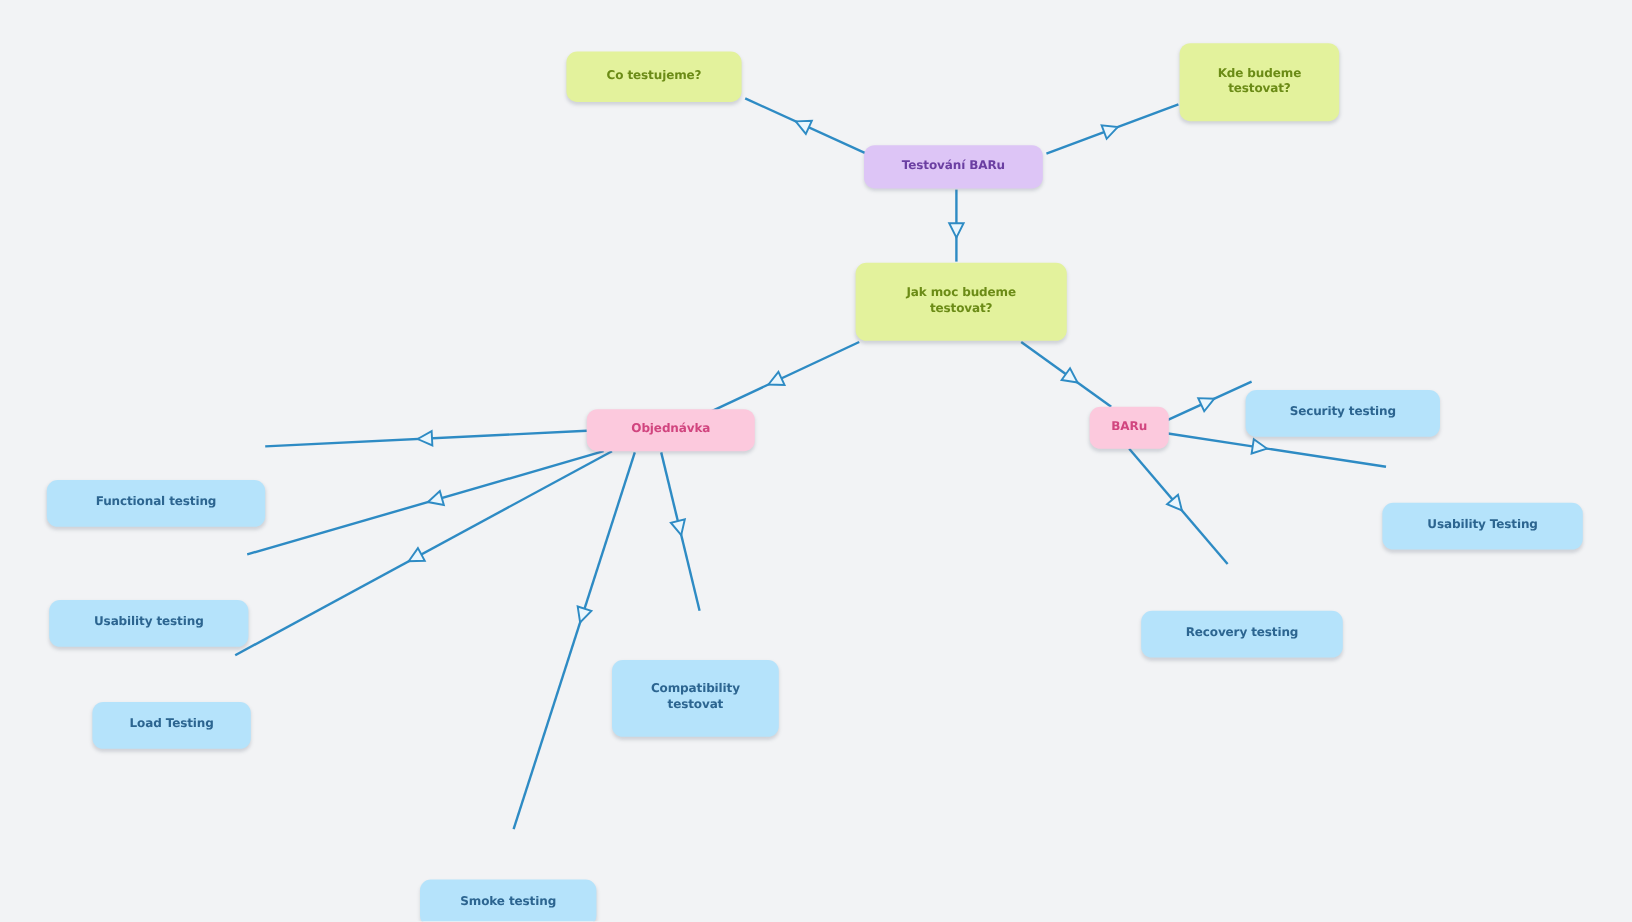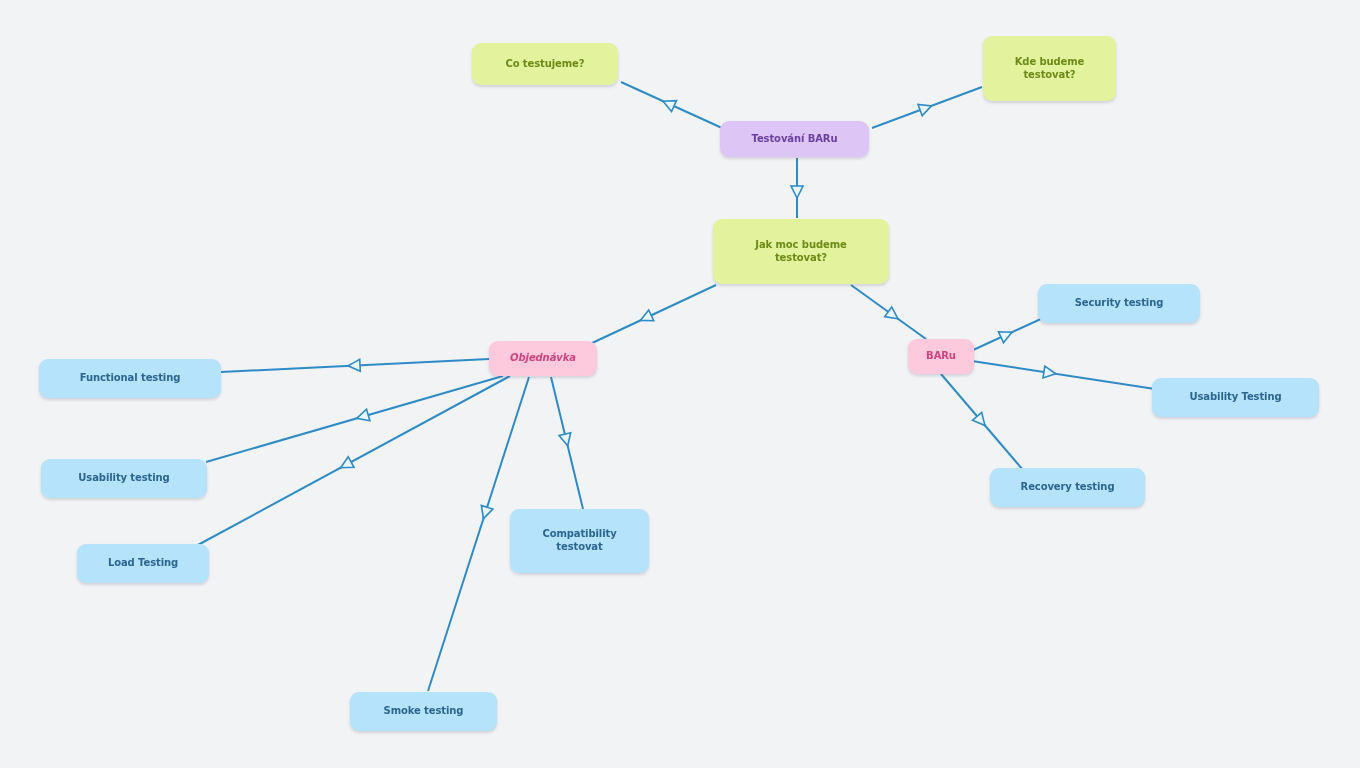--- a/index.html
+++ b/index.html
@@ -36,21 +36,21 @@
     line-height: 1.28;
     letter-spacing: -0.1px;
     padding: 4px 11px;
     box-shadow: 0 2px 3px rgba(90, 100, 120, 0.22);
     white-space: pre-line;
     user-select: none;
   }
   .node.green  { background: #e3f29c; color: #6b8b16; }
   .node.purple { background: #ddc5f6; color: #6b3fa2; }
   .node.pink   { background: #fcc9dd; color: #d1457f; }
-  .node.blue   { background: #b5e3fb; color: #2c6590; }
+  .node.blue   { background: #b5e3fb; color: #2c6590; margin-top: 41px; }
 </style>
 </head>
 <body>
 
 <div id="canvas">
   <svg id="edges" viewBox="0 0 1360 768" xmlns="http://www.w3.org/2000/svg">
       <g>
         <line x1="722" y1="128" x2="621" y2="82" stroke="#2e8bc4" stroke-width="2"></line>
         <polygon points="7,0 -5,6 -5,-6" fill="#eaf6fd" stroke="#2e8bc4" stroke-width="1.6" stroke-linejoin="miter" transform="translate(669.48,104.08) rotate(-155.51331906828398)"></polygon>
       </g>
@@ -103,25 +103,25 @@
         <polygon points="7,0 -5,6 -5,-6" fill="#eaf6fd" stroke="#2e8bc4" stroke-width="1.6" stroke-linejoin="miter" transform="translate(980.36,420.08) rotate(49.49715161466777)"></polygon>
       </g>
     </svg>
   <div id="nodes">
       <div class="node green" style="left: 472px; top: 43px; width: 146px; height: 42px;">Co testujeme?</div>
       <div class="node green" style="left: 983px; top: 36px; width: 133px; height: 65px;">Kde budeme
 testovat?</div>
       <div class="node purple" style="left: 720px; top: 121px; width: 149px; height: 36px;">Testování BARu</div>
       <div class="node green" style="left: 713px; top: 219px; width: 176px; height: 65px;">Jak moc budeme
 testovat?</div>
-      <div class="node pink" style="left: 489px; top: 341px; width: 108px; height: 35px; font-style: italic;">Objednávka</div>
+      <div class="node pink" style="left: 489px; top: 341px; width: 140px; height: 35px;">Objednávka</div>
       <div class="node pink" style="left: 908px; top: 339px; width: 66px; height: 35px;">BARu</div>
       <div class="node blue" style="left: 39px; top: 359px; width: 182px; height: 39px;">Functional testing</div>
       <div class="node blue" style="left: 41px; top: 459px; width: 166px; height: 39px;">Usability testing</div>
       <div class="node blue" style="left: 77px; top: 544px; width: 132px; height: 39px;">Load Testing</div>
       <div class="node blue" style="left: 510px; top: 509px; width: 139px; height: 64px;">Compatibility
 testovat</div>
       <div class="node blue" style="left: 350px; top: 692px; width: 147px; height: 39px; text-align: center;">Smoke testing</div>
       <div class="node blue" style="left: 1038px; top: 284px; width: 162px; height: 39px;">Security testing</div>
       <div class="node blue" style="left: 1152px; top: 378px; width: 167px; height: 39px;">Usability Testing</div>
-      <div class="node blue" style="left: 990px; top: 468px; width: 155px; height: 39px;">Recovery testing</div>
+      <div class="node blue" style="left: 951px; top: 468px; width: 168px; height: 39px;">Recovery testing</div>
     </div>
 </div>
 
 </body></html>

